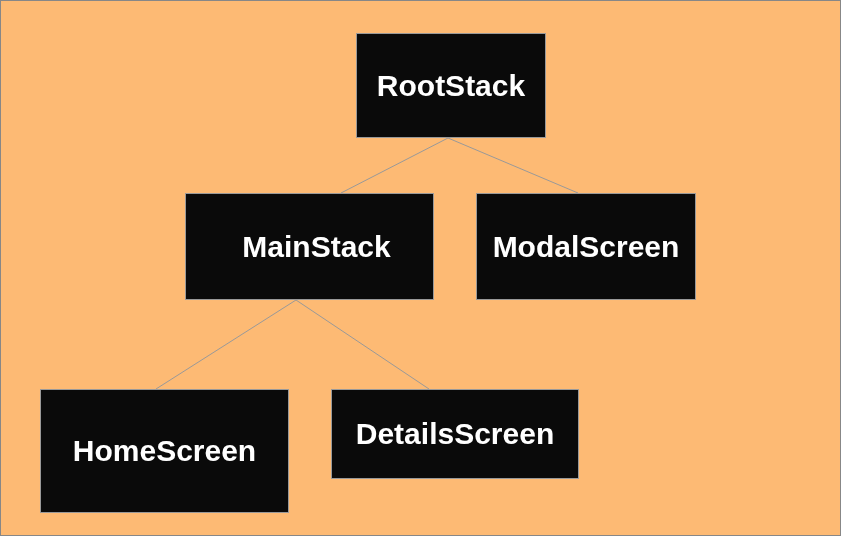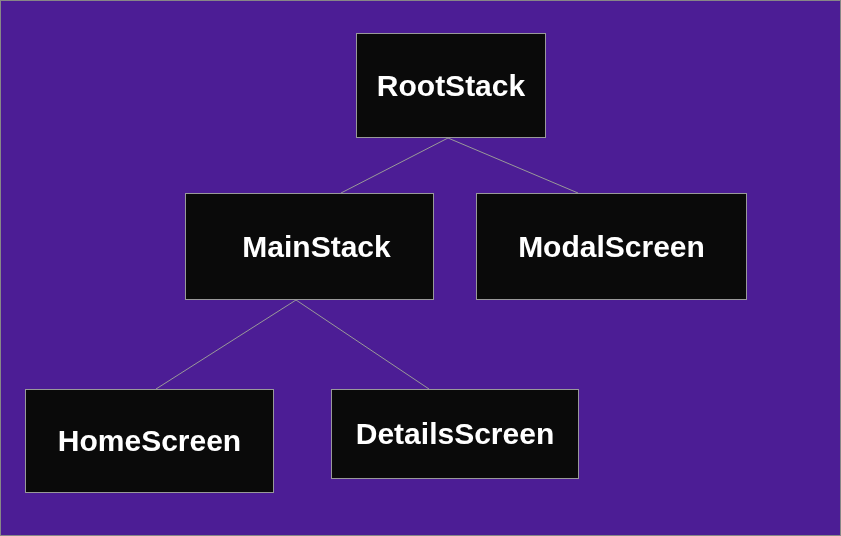--- a/index.html
+++ b/index.html
@@ -6,21 +6,21 @@
     margin: 0;
     padding: 0;
     background: #ffffff;
     font-family: "Liberation Sans", sans-serif;
   }
   .canvas {
     position: relative;
     width: 841px;
     height: 536px;
     box-sizing: border-box;
-    background: #4c1d95;
+    background: #fdba74;
     border: 1px solid #878787;
     overflow: hidden;
   }
   .edges {
     position: absolute;
     left: 0;
     top: 0;
     width: 841px;
     height: 536px;
     pointer-events: none;
@@ -39,22 +39,22 @@
     display: flex;
     align-items: center;
     justify-content: center;
     font-weight: bold;
     font-size: 30px;
     letter-spacing: 0px;
     text-align: center;
   }
   #n-root    { left: 355px; top:  32px; width: 190px; height: 105px; }
   #n-main    { left: 184px; top: 192px; width: 249px; height: 107px; padding-left: 14px; }
-  #n-modal   { left: 475px; top: 192px; width: 271px; height: 107px; text-align: center; }
-  #n-home    { left:  24px; top: 388px; width: 249px; height: 104px; }
+  #n-modal   { left: 475px; top: 192px; width: 220px; height: 107px; text-align: center; }
+  #n-home    { left:  39px; top: 388px; width: 249px; height: 124px; }
   #n-details { left: 330px; top: 388px; width: 248px; height: 90px; }
 </style>
 </head>
 <body>
 
 <div class="canvas">
 
   <svg class="edges" viewBox="0 0 841 536" xmlns="http://www.w3.org/2000/svg" aria-hidden="true">
     <line x1="447" y1="137" x2="340" y2="192"></line>
     <line x1="447" y1="137" x2="577" y2="192"></line>

